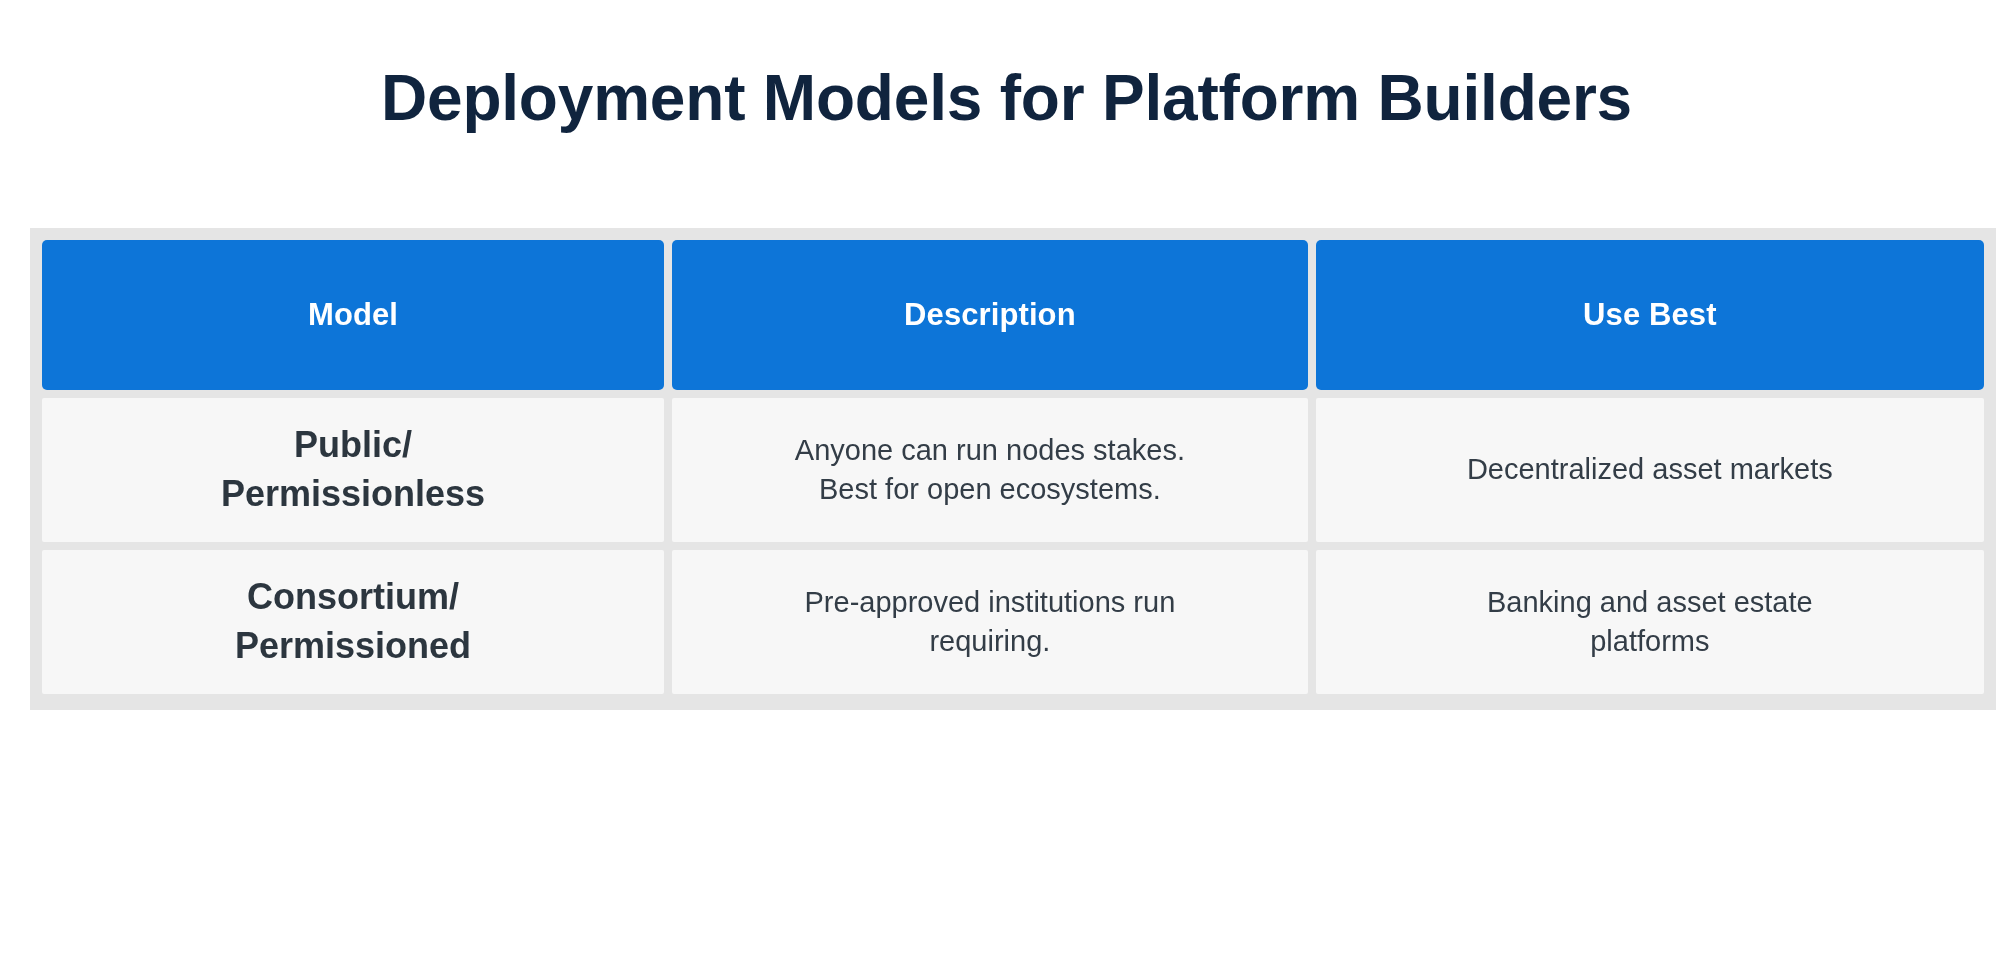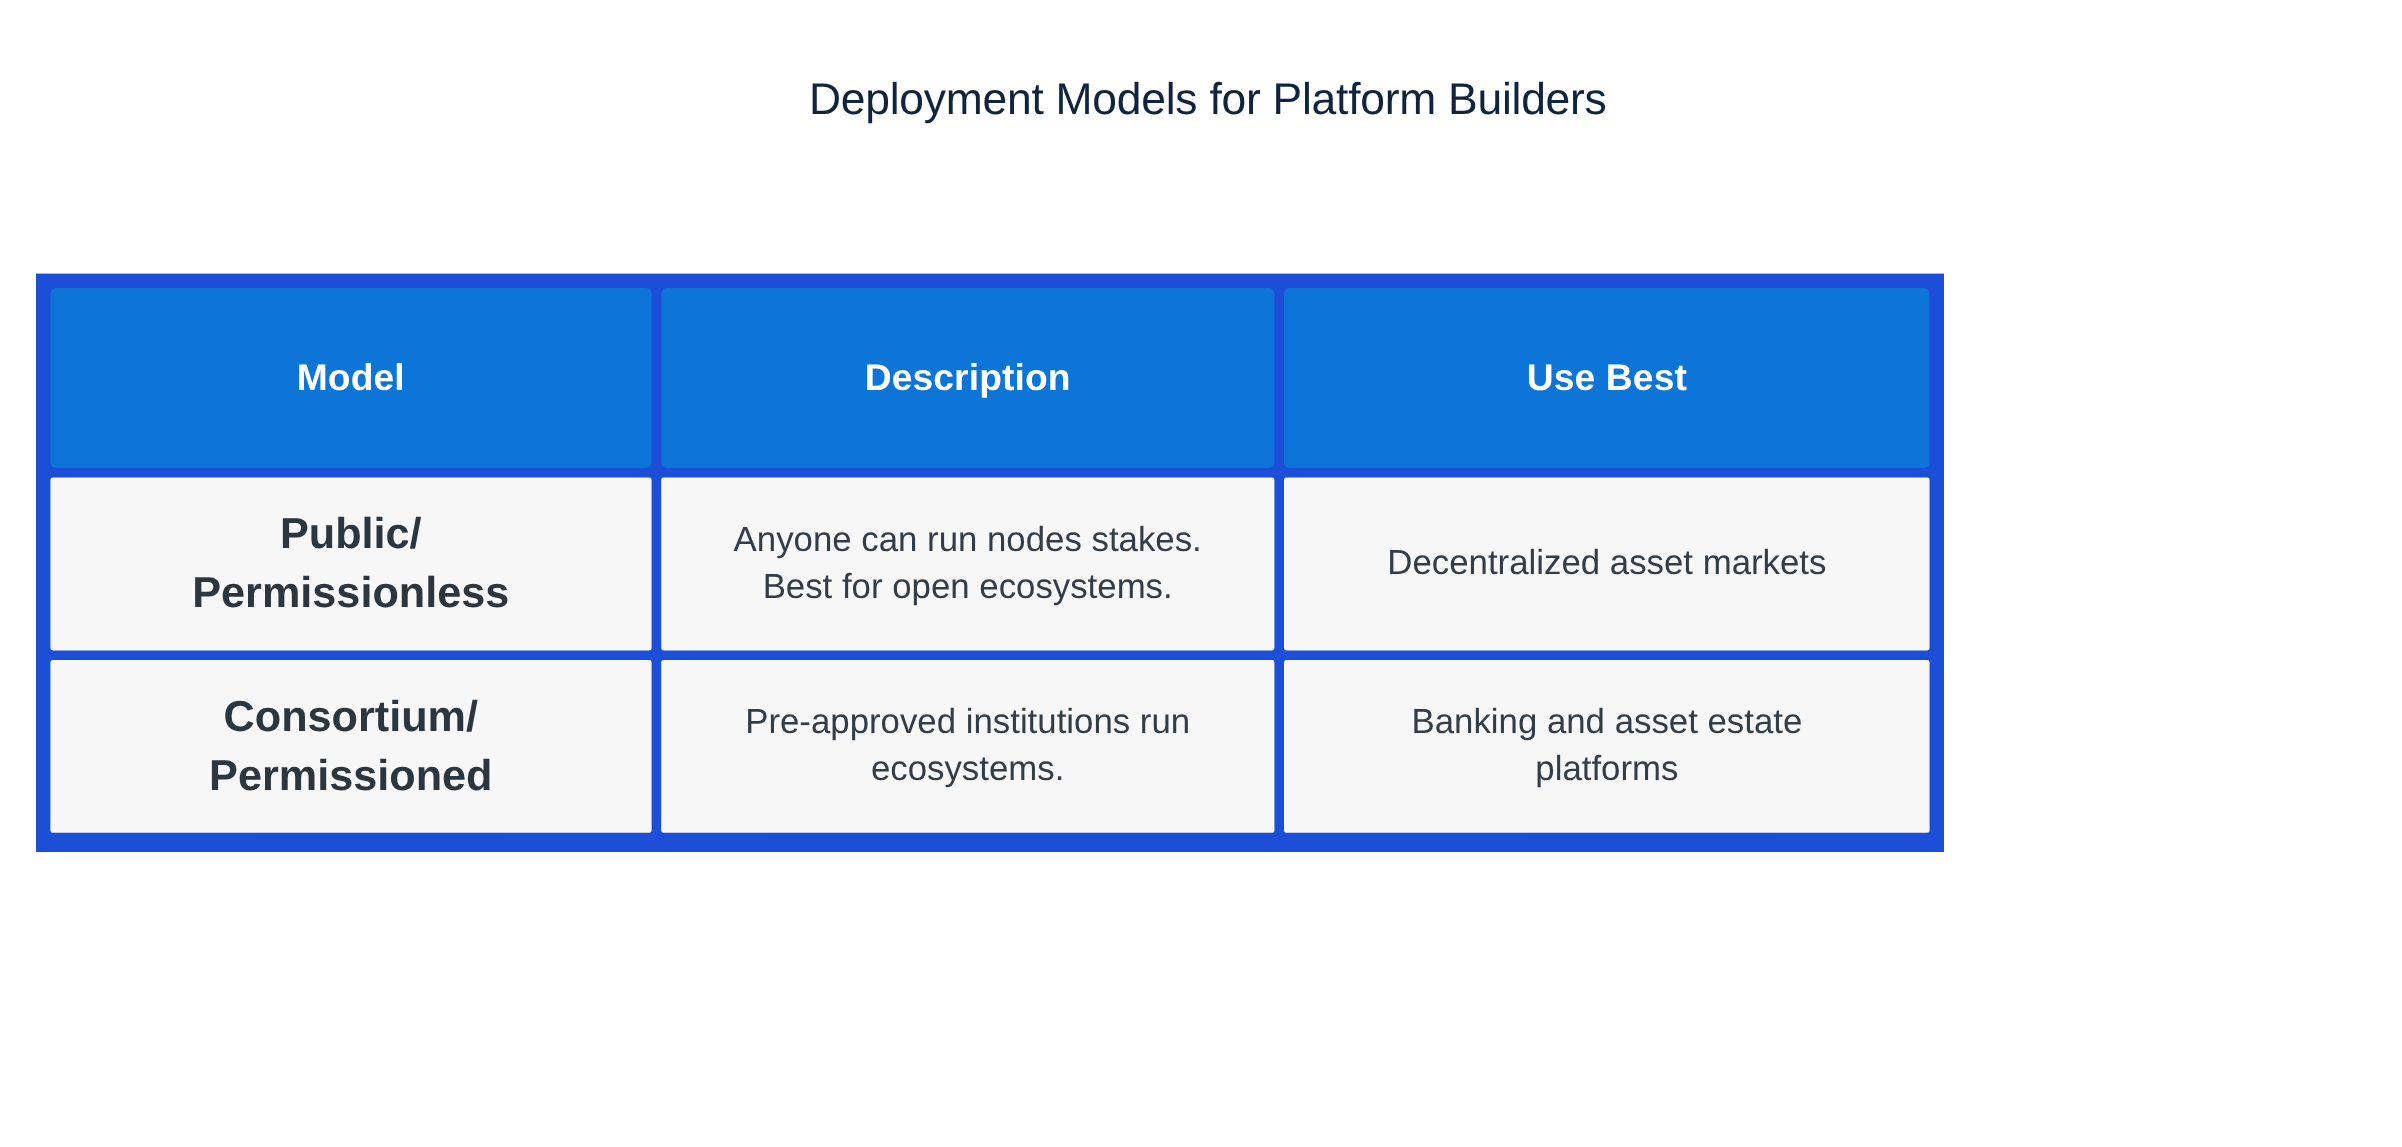--- a/index.html
+++ b/index.html
@@ -20,35 +20,35 @@
     width: 2002px;
     height: 956px;
     background: #ffffff;
     box-sizing: border-box;
   }
 
   .page-title {
     margin: 0;
     padding-top: 62px;
     text-align: center;
-    font-size: 37px;
+    font-size: 64px;
     line-height: 1.15;
-    font-weight: 400;
+    font-weight: 700;
     letter-spacing: -0.2px;
     color: #10243e;
     font-family: "Liberation Sans", sans-serif;
     padding-left: 11px;
   }
 
   .table-wrap {
     position: absolute;
     left: 30px;
     top: 228px;
-    width: 1590px;
-    background: #1d4ed8;
+    width: 1966px;
+    background: #e5e5e5;
     padding: 4px 4px 8px 4px;
     box-sizing: border-box;
   }
 
   .table {
     display: table;
     width: 100%;
     border-collapse: separate;
     border-spacing: 8px 8px;
     table-layout: fixed;
@@ -138,21 +138,21 @@
         </div>
       </div>
 
       <div class="row body-row">
         <div class="cell col-model model-cell">
           <span class="cell-text">Consortium/
 Permissioned</span>
         </div>
         <div class="cell col-desc">
           <span class="cell-text">Pre-approved institutions run
-ecosystems.</span>
+requiring.</span>
         </div>
         <div class="cell col-usecase">
           <span class="cell-text">Banking and asset estate
 platforms</span>
         </div>
       </div>
 
 
     </div>
   </div>

